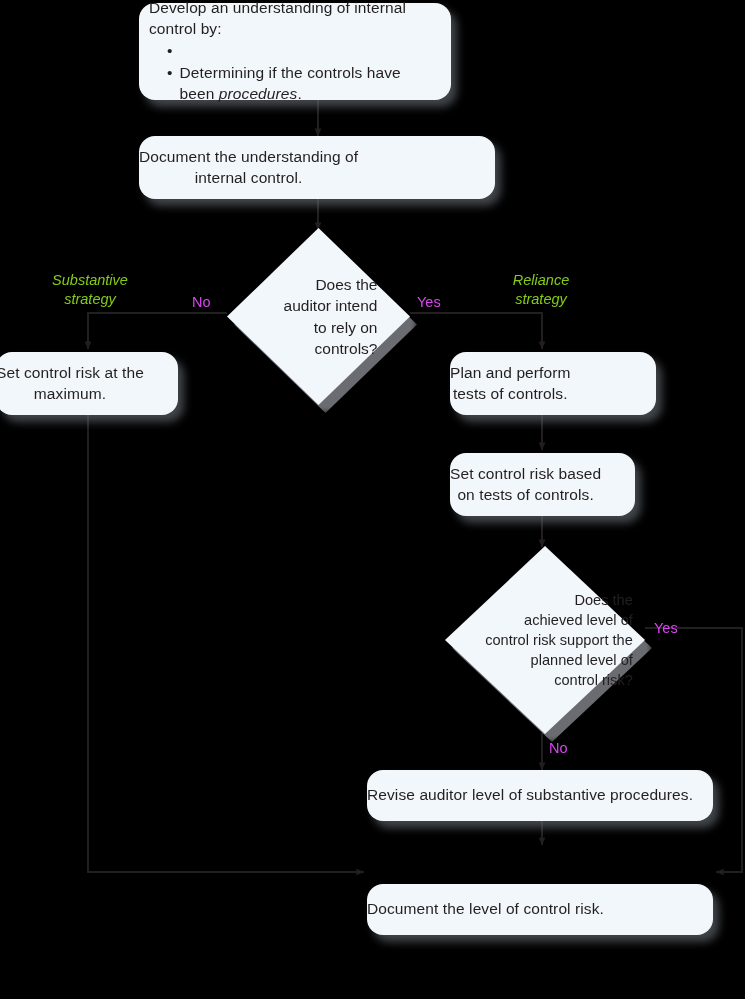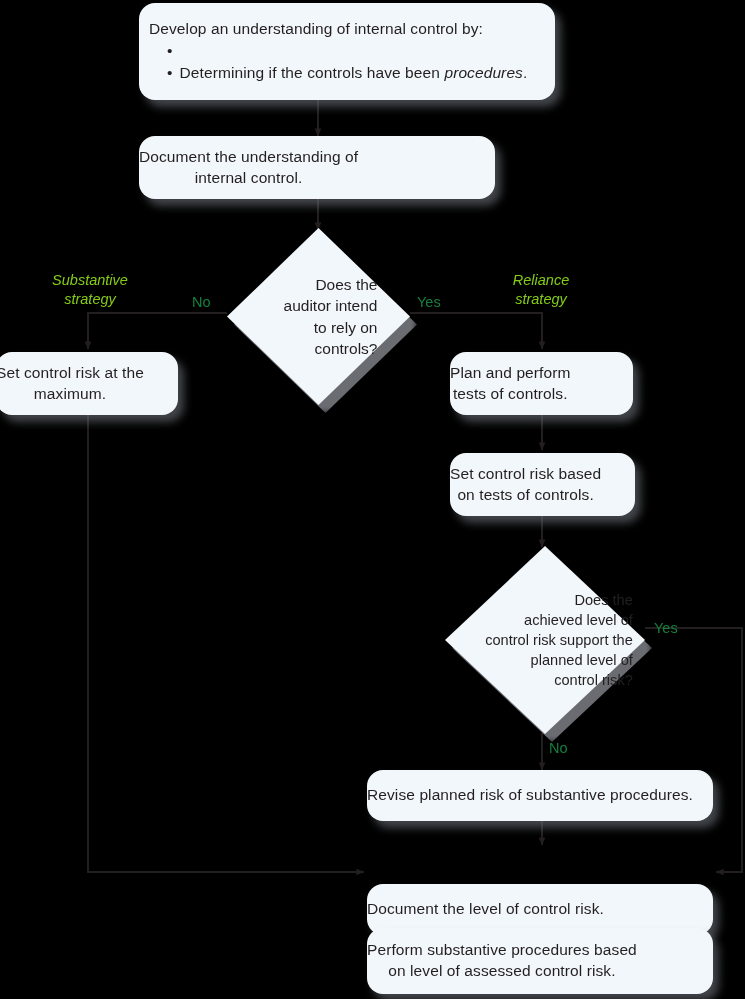--- a/index.html
+++ b/index.html
@@ -51,21 +51,21 @@
     display:flex;align-items:center;justify-content:center;
     text-align:right;
     color:#231f20;
     font-size:15.5px;line-height:1.38;
     white-space:pre-line;
     z-index:3;
   }
 
   .edge-label{
     position:absolute;
-    color:#15803d;
+    color:#d946ef;
     font-size:14.5px;
     white-space:pre-line;
     line-height:1.3;
     text-align:center;
   }
   .edge-label.italic{font-style:italic;color:#84cc16;}
   .edge-label.center{text-align:center;}
 
   .ital{font-style:italic;}
 </style>
@@ -99,21 +99,21 @@
       <path d="M542,821 L542,845" marker-end="url(#arrow)"></path>
 
       <path d="M542,897 L542,928" marker-end="url(#arrow)"></path>
 
       <path d="M645,628 L742,628 L742,872 L716,872" marker-end="url(#arrow)"></path>
 
       <path d="M88,415 L88,872 L364,872" marker-end="url(#arrow)"></path>
     </g>
   </svg>
 
-  <div class="node left-align" style="left:139px;top:3px;width:416px;height:97px;padding:8px 14px 8px 10px;">
+  <div class="node left-align" style="left:139px;top:3px;width:312px;height:97px;padding:8px 14px 8px 10px;">
     <div class="txt" style="white-space:normal;">
       <div>Develop an understanding of internal control by:</div>
       <div style="display:flex;gap:7px;padding-left:18px;margin-top:1px;">
         <span>•</span>
       </div>
       <div style="display:flex;gap:7px;padding-left:18px;margin-top:1px;">
         <span>•</span>
         <span><span>Determining if the controls have been </span><span class="ital">procedures</span><span>.</span></span>
       </div>
     </div>
@@ -131,52 +131,48 @@
 auditor intend
 to rely on
 controls?</div>
   </div>
 
   <div class="node" style="left:-4px;top:352px;width:182px;height:63px;">
     <div class="txt">Set control risk at the
 maximum.</div>
   </div>
 
-  <div class="node" style="left:450px;top:352px;width:183px;height:63px;">
+  <div class="node" style="left:450px;top:352px;width:206px;height:63px;">
     <div class="txt">Plan and perform
 tests of controls.</div>
   </div>
 
   <div class="node" style="left:450px;top:453px;width:185px;height:63px;">
     <div class="txt">Set control risk based
 on tests of controls.</div>
   </div>
 
   <div class="diamond-wrap" style="left:445px;top:546px;width:200px;height:188px;">
     <div class="diamond-shadow"></div>
     <div class="diamond-shape"></div>
     <div class="diamond-txt" style="font-size:14.6px;padding:0 2px;">Does the
 achieved level of
 control risk support the
 planned level of
 control risk?</div>
   </div>
 
   <div class="node" style="left:367px;top:770px;width:346px;height:51px;">
-    <div class="txt">Revise planned risk of substantive procedures.</div>
+    <div class="txt">Revise auditor level of substantive procedures.</div>
   </div>
 
   <div class="node" style="left:367px;top:884px;width:346px;height:51px;">
     <div class="txt">Document the level of control risk.</div>
   </div>
 
-  <div class="node" style="left:367px;top:928px;width:346px;height:66px;">
-    <div class="txt">Perform substantive procedures based
-on level of assessed control risk.</div>
-  </div>
 
   <div class="edge-label italic center" style="left:44px;top:271px;width:92px;">Substantive
 strategy</div>
 
   <div class="edge-label" style="left:192px;top:293px;">No</div>
 
   <div class="edge-label" style="left:417px;top:293px;">Yes</div>
 
   <div class="edge-label italic center" style="left:495px;top:271px;width:92px;">Reliance
 strategy</div>

